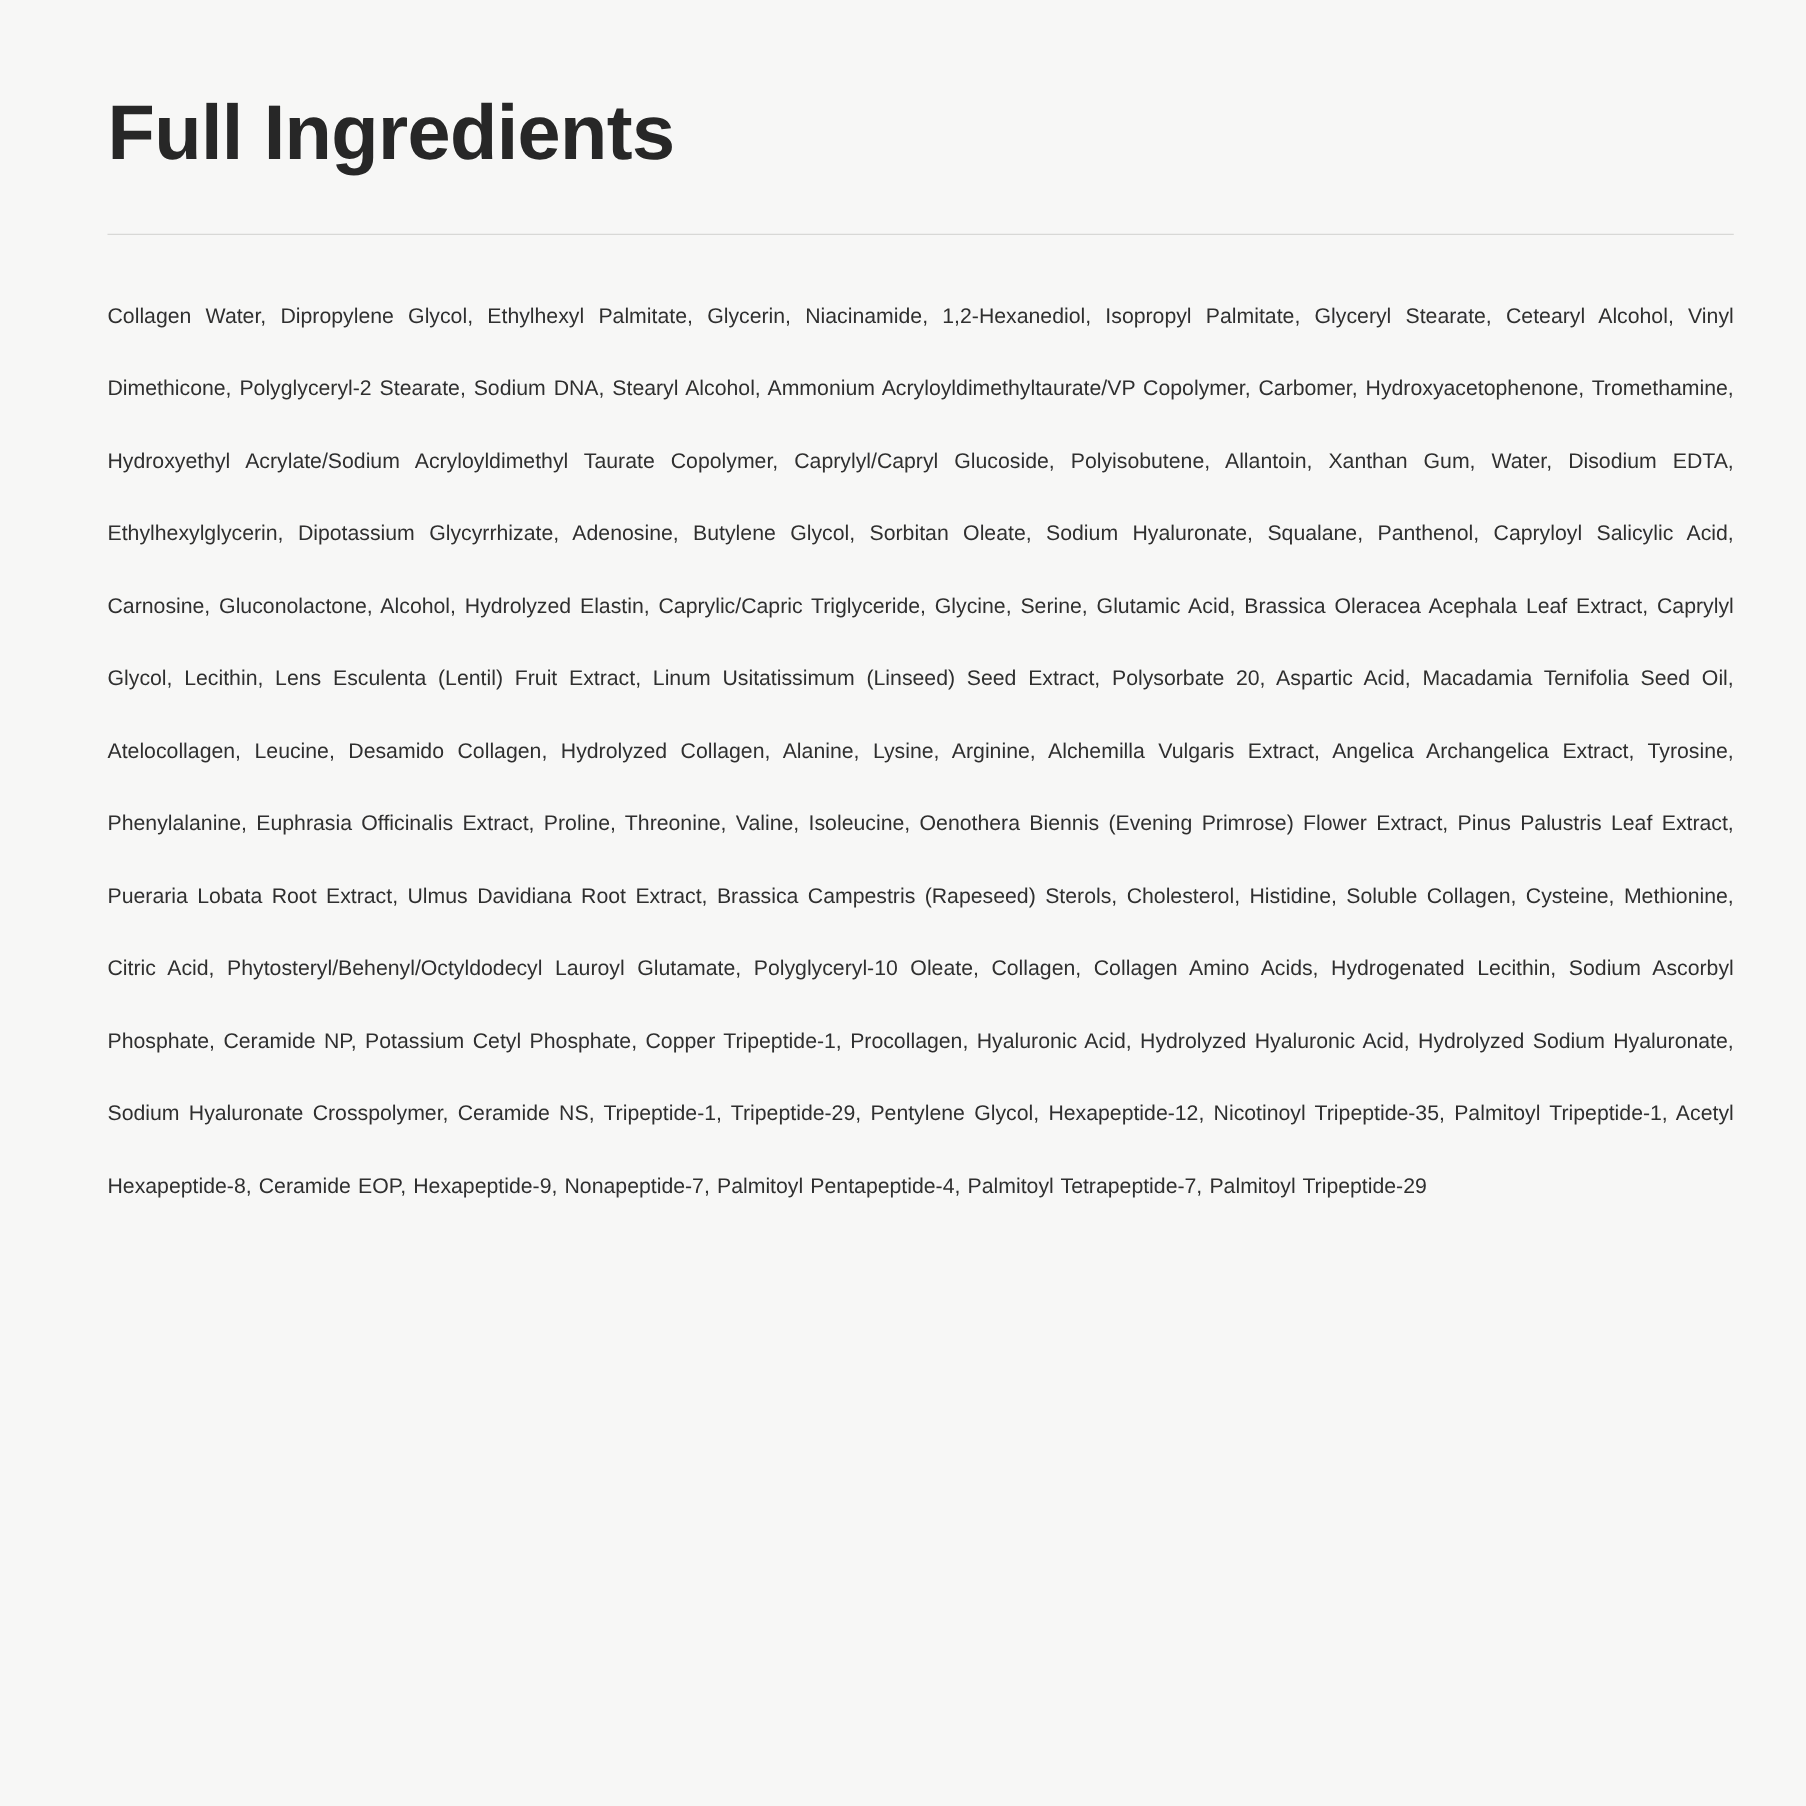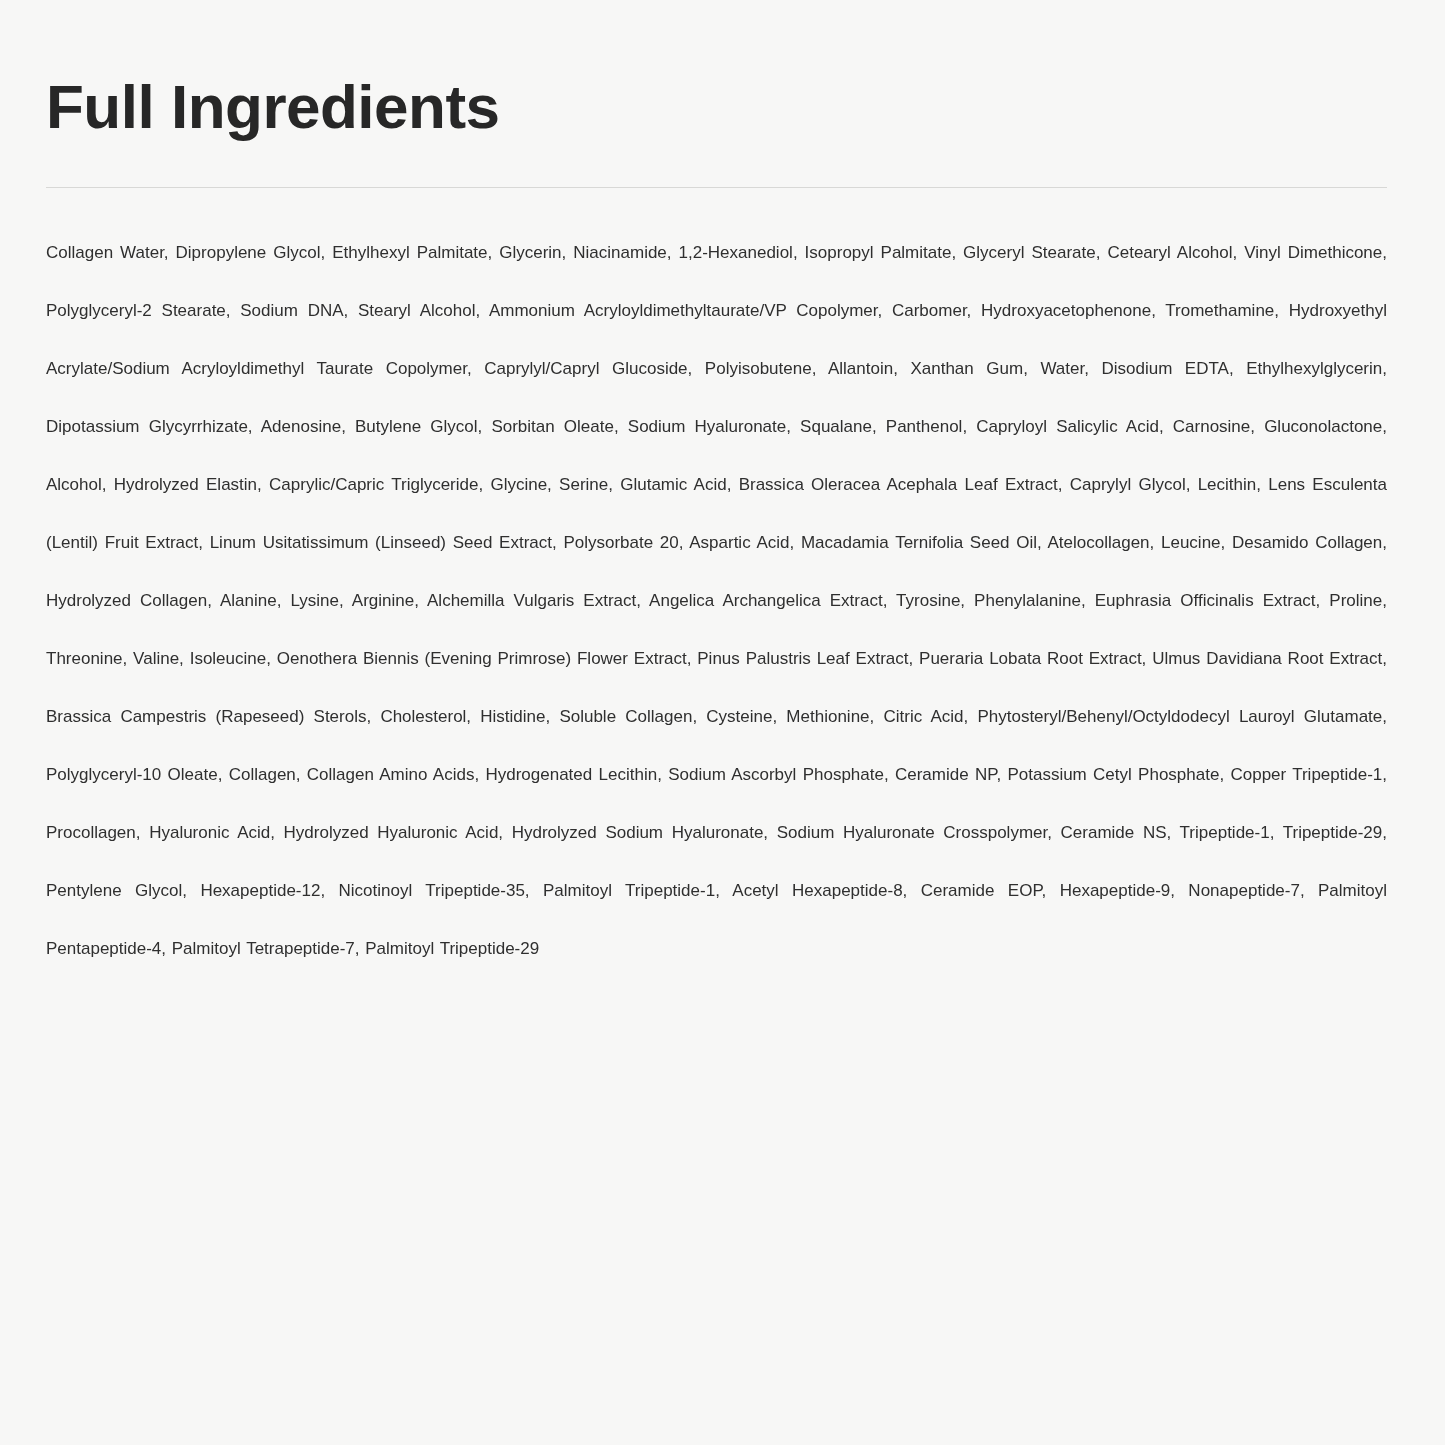--- a/index.html
+++ b/index.html
@@ -11,21 +11,21 @@
     height: 1445px;
     background: #f7f7f6;
     font-family: "Liberation Sans", sans-serif;
     color: #2e2e2e;
     -webkit-font-smoothing: antialiased;
   }
   .page {
     box-sizing: border-box;
     width: 1445px;
     height: 1401px;
-    padding: 74px 58px 40px 46px;
+    padding: 74px 58px 40px 86px;
     background: #f7f7f6;
   }
   .title {
     font-size: 62px;
     line-height: 1.05;
     font-weight: 700;
     letter-spacing: -0.5px;
     color: #272727;
     margin: 0 0 48px 0;
   }

